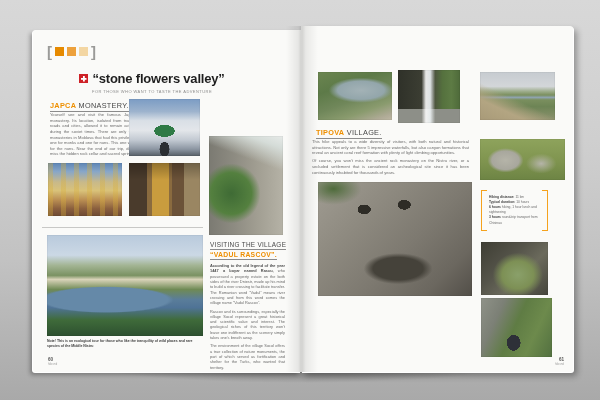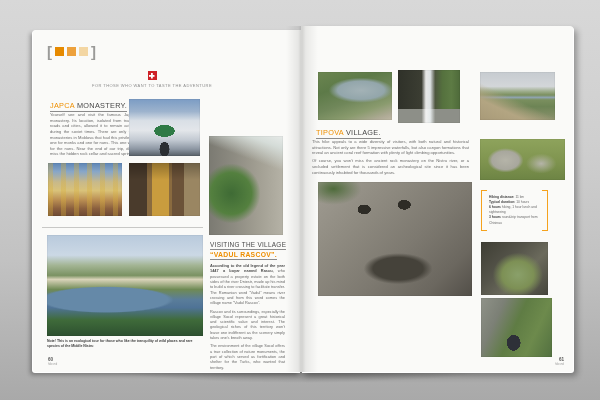--- a/index.html
+++ b/index.html
@@ -41,21 +41,21 @@
     background:
       linear-gradient(#fff,#fff) 50% 50%/1.8px 5.5px no-repeat,
       linear-gradient(#fff,#fff) 50% 50%/5.5px 1.8px no-repeat,
       #ce2127;
   }
   .title{font-size:13px;font-weight:bold;color:#1e1e1e;letter-spacing:-0.2px;white-space:nowrap;}
   .subtitle{font-size:4px;color:#8d8d8d;letter-spacing:.45px;margin-top:2.5px;}
   
   .h-sec{display:inline-block;border-bottom:0.8px solid #8b8b8b;padding-bottom:1px;
     font-size:7.3px;letter-spacing:.3px;white-space:nowrap;z-index:3;}
-  .h-acc{color:#ee8f00;font-weight:normal;}
+  .h-acc{color:#ee8f00;font-weight:bold;}
   .h-rest{color:#474747;}
   .japca-h{left:50px;top:101px;}
   .tipova-h{left:316px;top:128px;}
   .visit-h1{left:210px;top:241px;font-size:6.4px;color:#474747;}
   .visit-h2{left:210px;top:251px;font-size:6.8px;color:#ee8f00;font-weight:bold;}
   
   .bodytext{font-size:4.1px;line-height:1.38;color:#6b6b6b;text-align:justify;z-index:3;}
   .japca-t{left:50px;top:112px;width:85px;}
   .rascov-t{left:210px;top:263px;width:75px;font-size:3.9px;line-height:1.36;}
   .rascov-t p{margin:0 0 3px 0;}
@@ -149,20 +149,21 @@
   <span class="bracket">[</span>
   <span class="sq" style="background:#e68a00"></span>
   <span class="sq" style="background:#eda13c"></span>
   <span class="sq" style="background:#f3d6a3"></span>
   <span class="bracket">]</span>
 </div>
 
 <div class="abs header">
   <div class="title-row">
     <span class="flag"></span>
+    <span class="title">“stone flowers valley”</span>
   </div>
   <div class="subtitle">FOR THOSE WHO WANT TO TASTE THE ADVENTURE</div>
 </div>
 
 <div class="abs h-sec japca-h">
   <span class="h-acc">JAPCA</span><span class="h-rest"> MONASTERY.</span>
 </div>
 <div class="abs bodytext japca-t">Yourself see and visit the famous Japca monastery. Its location, isolated from transit roads and cities, allowed it to remain active during the soviet times. There are only two monasteries in Moldova that had this privilege, one for monks and one for nuns. This one was for the nuns. Near the end of our trip, don't miss the hidden rock cellar and sacred spring!</div>
 
 <div class="ph ph-building"></div>

